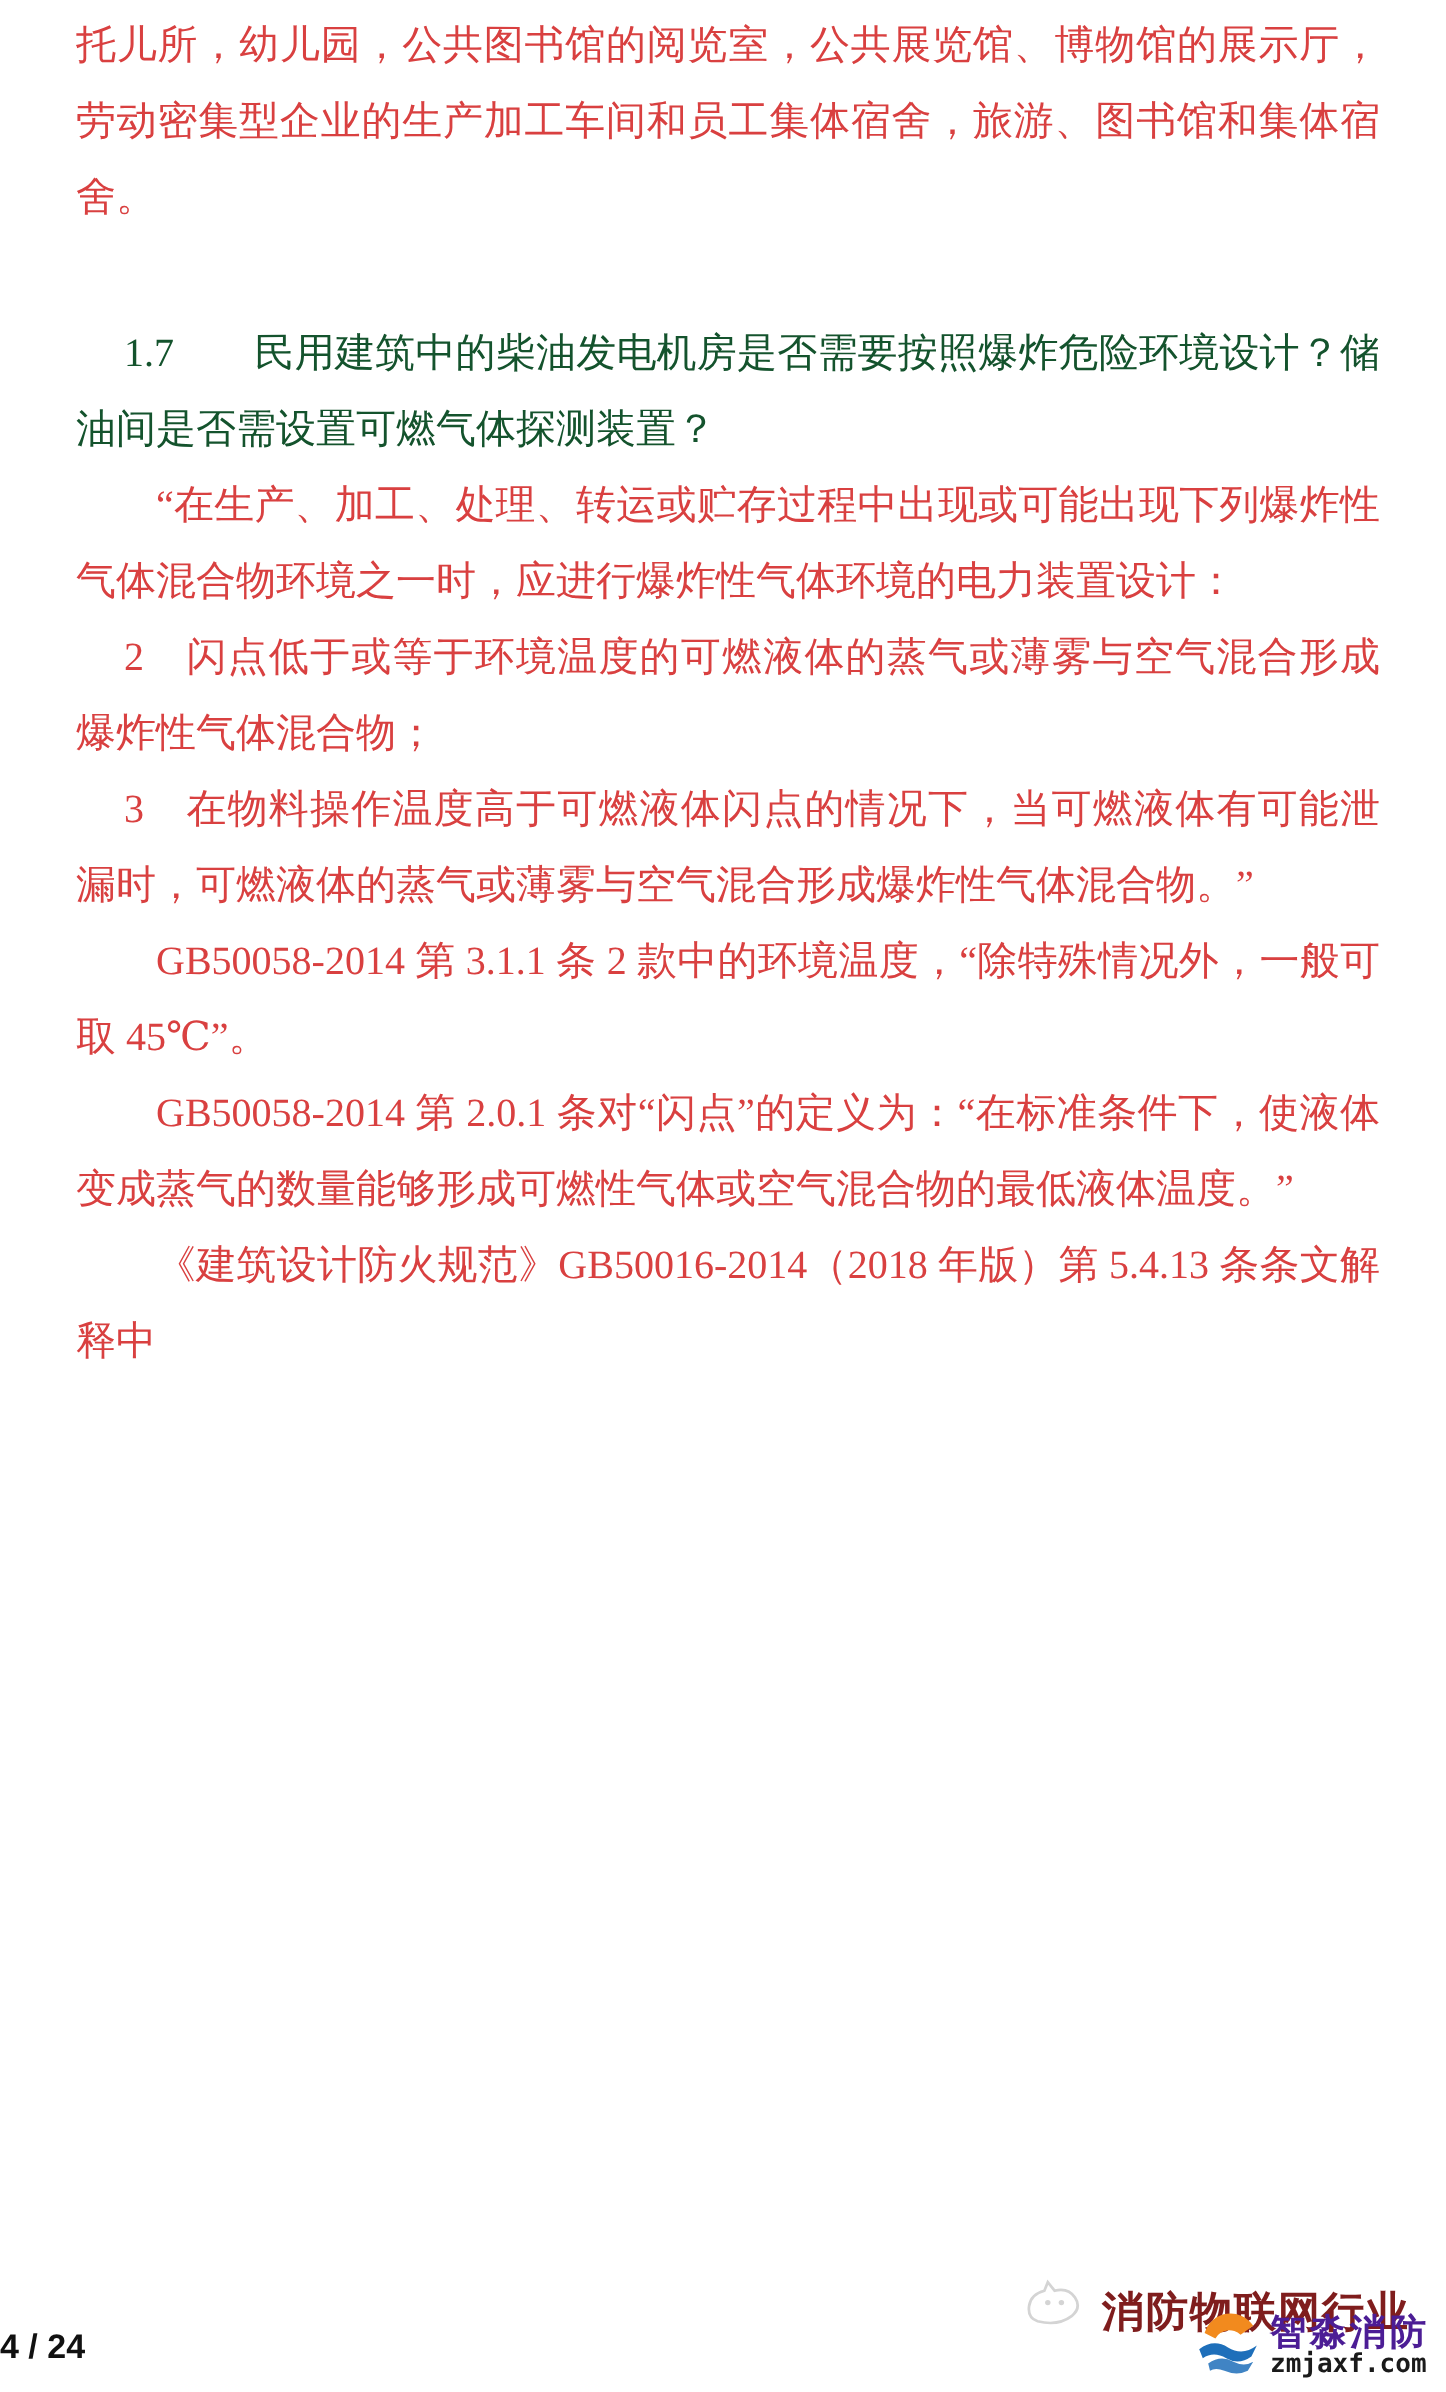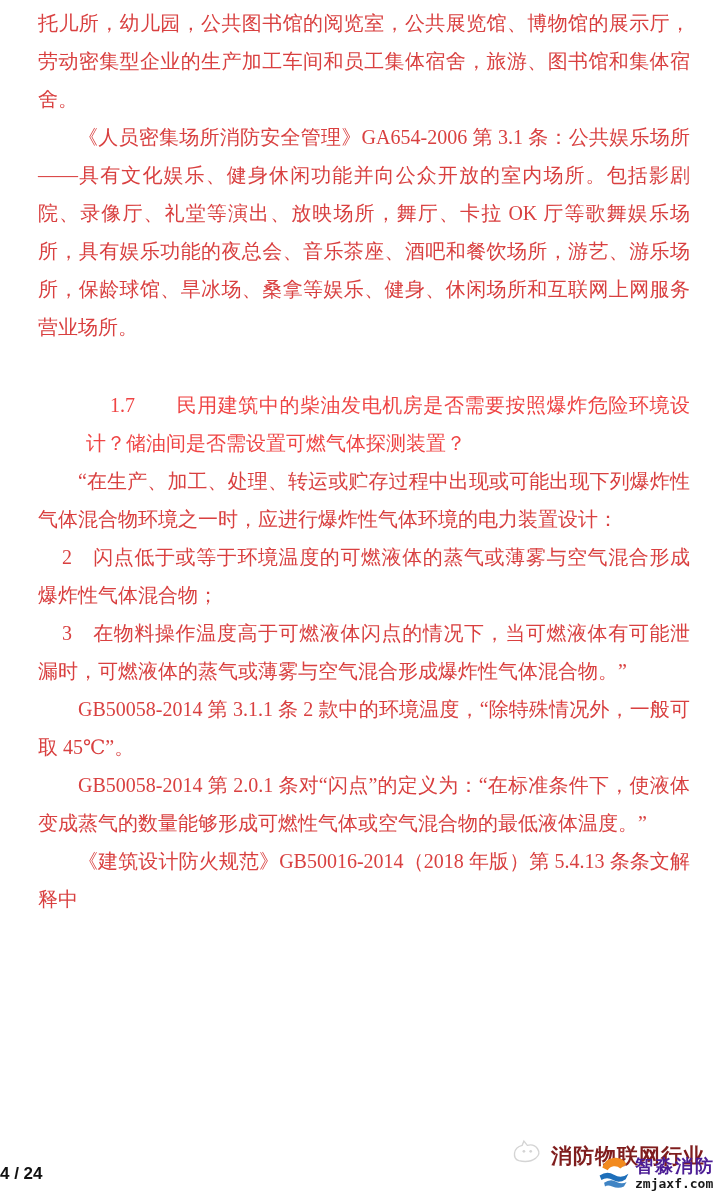--- a/index.html
+++ b/index.html
@@ -15,23 +15,22 @@
     left:38px; right:33px; top:4px;
     font-size:20px;
     line-height:38px;
     text-align:justify;
     color:#d94040;
   }
   .doc p { margin:0; text-indent:2em; }
   .doc p.cont { text-indent:0; }
   .doc p.numbered { text-indent:1.2em; }
   .doc p.question {
-    color:#ef4444;
+    color:#14532d;
     text-indent:1.2em;
-    margin-left:48px;
   }
   .doc p.gap { margin-top:40px; }
 
   .footer {
     position:absolute;
     left:0; bottom:12px;
     width:100%;
     font-family:"Liberation Sans","DejaVu Sans",sans-serif;
     font-weight:bold;
     font-size:17px;
@@ -78,21 +77,20 @@
     font-size:13px;
     color:#1a1a1a;
     white-space:nowrap;
   }
 </style>
 </head>
 <body>
 
 <div class="doc">
   <p class="cont">托儿所，幼儿园，公共图书馆的阅览室，公共展览馆、博物馆的展示厅，劳动密集型企业的生产加工车间和员工集体宿舍，旅游、图书馆和集体宿舍。</p>
-  <p>《人员密集场所消防安全管理》GA654-2006 第 3.1 条：公共娱乐场所——具有文化娱乐、健身休闲功能并向公众开放的室内场所。包括影剧院、录像厅、礼堂等演出、放映场所，舞厅、卡拉 OK 厅等歌舞娱乐场所，具有娱乐功能的夜总会、音乐茶座、酒吧和餐饮场所，游艺、游乐场所，保龄球馆、旱冰场、桑拿等娱乐、健身、休闲场所和互联网上网服务营业场所。</p>
   <p class="question gap">1.7　　民用建筑中的柴油发电机房是否需要按照爆炸危险环境设计？储油间是否需设置可燃气体探测装置？</p>
   <p>“在生产、加工、处理、转运或贮存过程中出现或可能出现下列爆炸性气体混合物环境之一时，应进行爆炸性气体环境的电力装置设计：</p>
   <p class="numbered">2　闪点低于或等于环境温度的可燃液体的蒸气或薄雾与空气混合形成爆炸性气体混合物；</p>
   <p class="numbered">3　在物料操作温度高于可燃液体闪点的情况下，当可燃液体有可能泄漏时，可燃液体的蒸气或薄雾与空气混合形成爆炸性气体混合物。”</p>
   <p>GB50058-2014 第 3.1.1 条 2 款中的环境温度，“除特殊情况外，一般可取 45℃”。</p>
   <p>GB50058-2014 第 2.0.1 条对“闪点”的定义为：“在标准条件下，使液体变成蒸气的数量能够形成可燃性气体或空气混合物的最低液体温度。”</p>
   <p>《建筑设计防火规范》GB50016-2014（2018 年版）第 5.4.13 条条文解释中</p>
 </div>
 
 <div class="footer">4 / 24</div>

